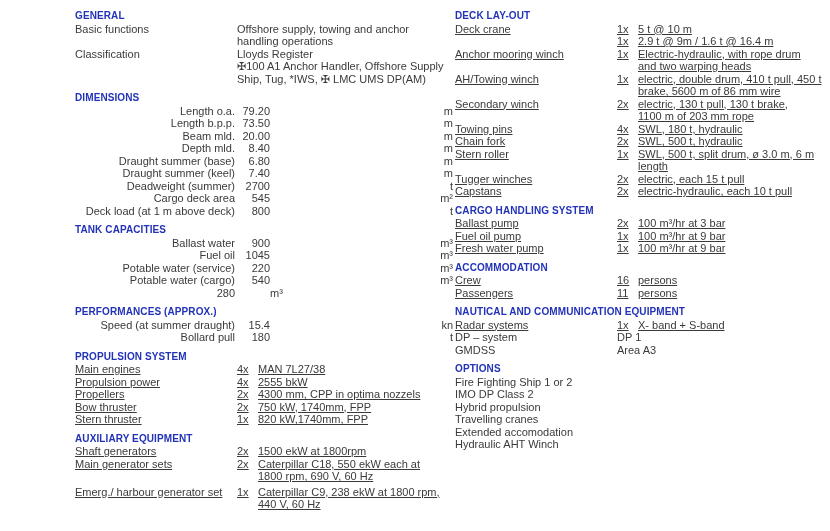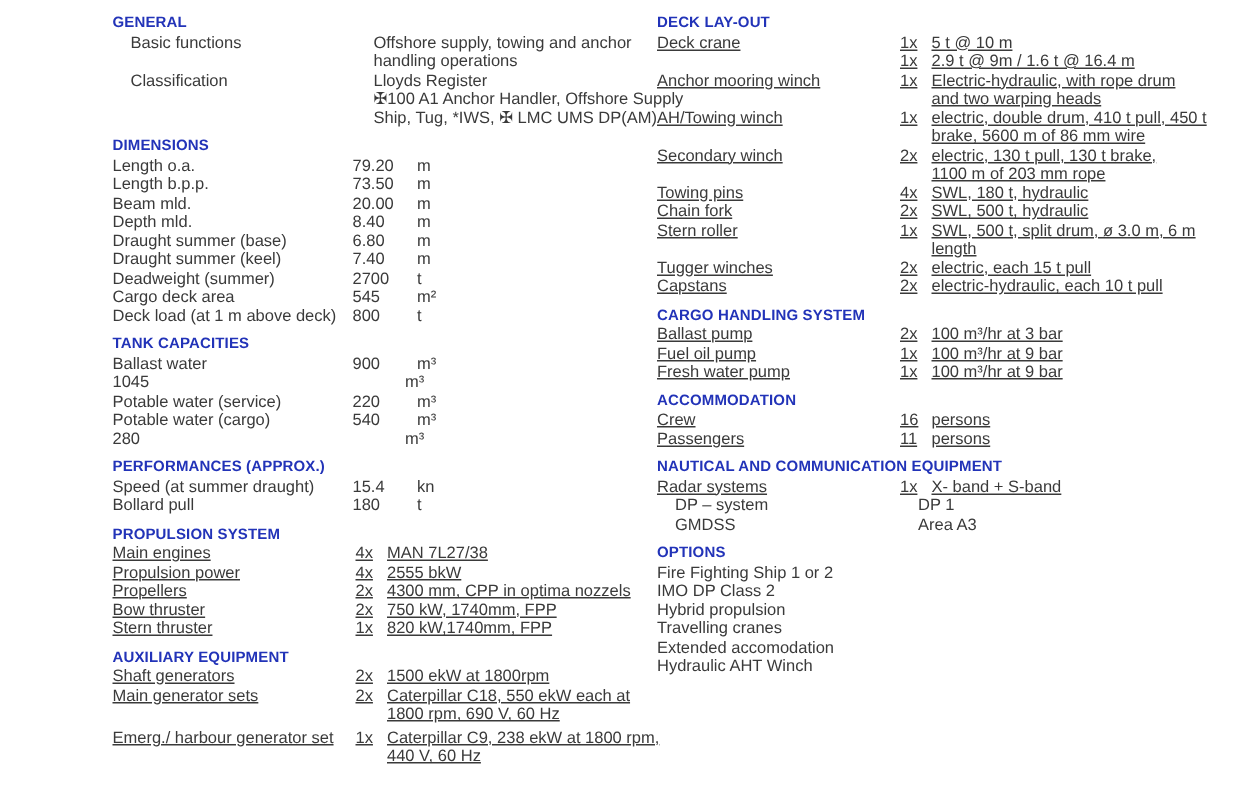--- a/index.html
+++ b/index.html
@@ -8,34 +8,34 @@
   body {
     width:830px; height:531px; overflow:hidden;
     background:var(--bg);
     font-family:"Liberation Sans", sans-serif;
     font-size:11px; color:var(--text);
     position:relative;
   }
   .page { position:absolute; inset:0; }
   .col { position:absolute; top:10px; }
   .col-left  { left:75px;  width:378px; }
-  .col-right { left:438px; width:375px; }
+  .col-right { left:455px; width:375px; }
   .section { margin-top:7px; }
   .section:first-child { margin-top:0; }
   .section-title {
     color:var(--head); font-weight:bold; font-size:10px;
     line-height:12.5px; letter-spacing:0.1px;
   }
   .row { display:grid; line-height:12.5px; }
   .row.num  { grid-template-columns:160px 35px 8px 1fr; }
   .row.qty  { grid-template-columns:162px 21px 1fr;text-decoration:underline; }
-  .row.wide { grid-template-columns:162px 1fr;margin-left:12px; }
+  .row.wide { grid-template-columns:162px 1fr; }
   .row.plain{ display:block; }
   .row.gap-before { margin-top:3px; }
-  .num { }
+  .num { text-align:right; }
   .txt, .wtxt { white-space:pre; }
   .lbl { white-space:pre; }
 </style>
 </head>
 <body>
 
 <div class="page">
   <div class="col col-left" id="col-left">
       <div class="section">
         <div class="section-title">GENERAL</div>
@@ -110,20 +110,21 @@
       </div>
       <div class="section">
         <div class="section-title">TANK CAPACITIES</div>
         <div class="row num">
           <span class="lbl">Ballast water</span>
           <span class="num">900</span>
           <span class="gap"></span>
           <span class="unit">m³</span>
         </div>
         <div class="row num">
+          <span class="lbl">Fuel oil</span>
           <span class="num">1045</span>
           <span class="gap"></span>
           <span class="unit">m³</span>
         </div>
         <div class="row num">
           <span class="lbl">Potable water (service)</span>
           <span class="num">220</span>
           <span class="gap"></span>
           <span class="unit">m³</span>
         </div>

